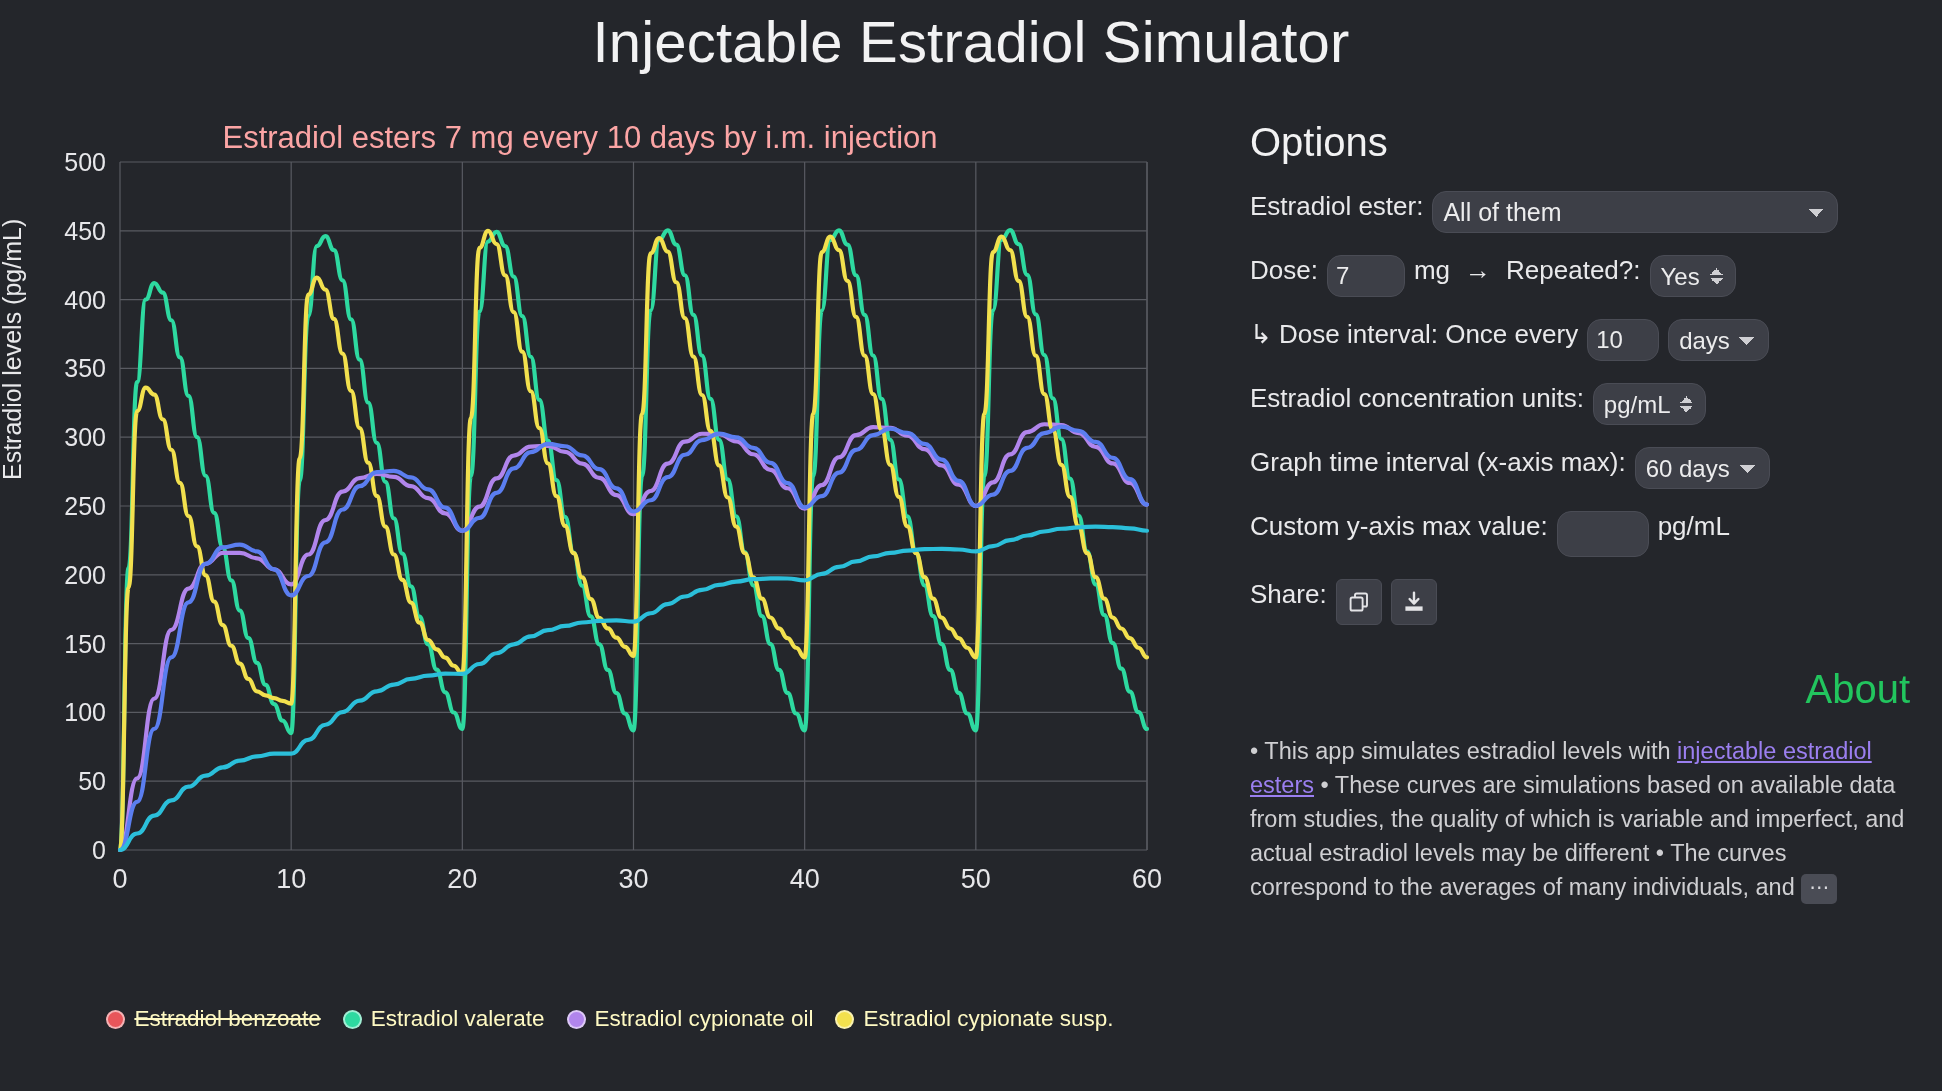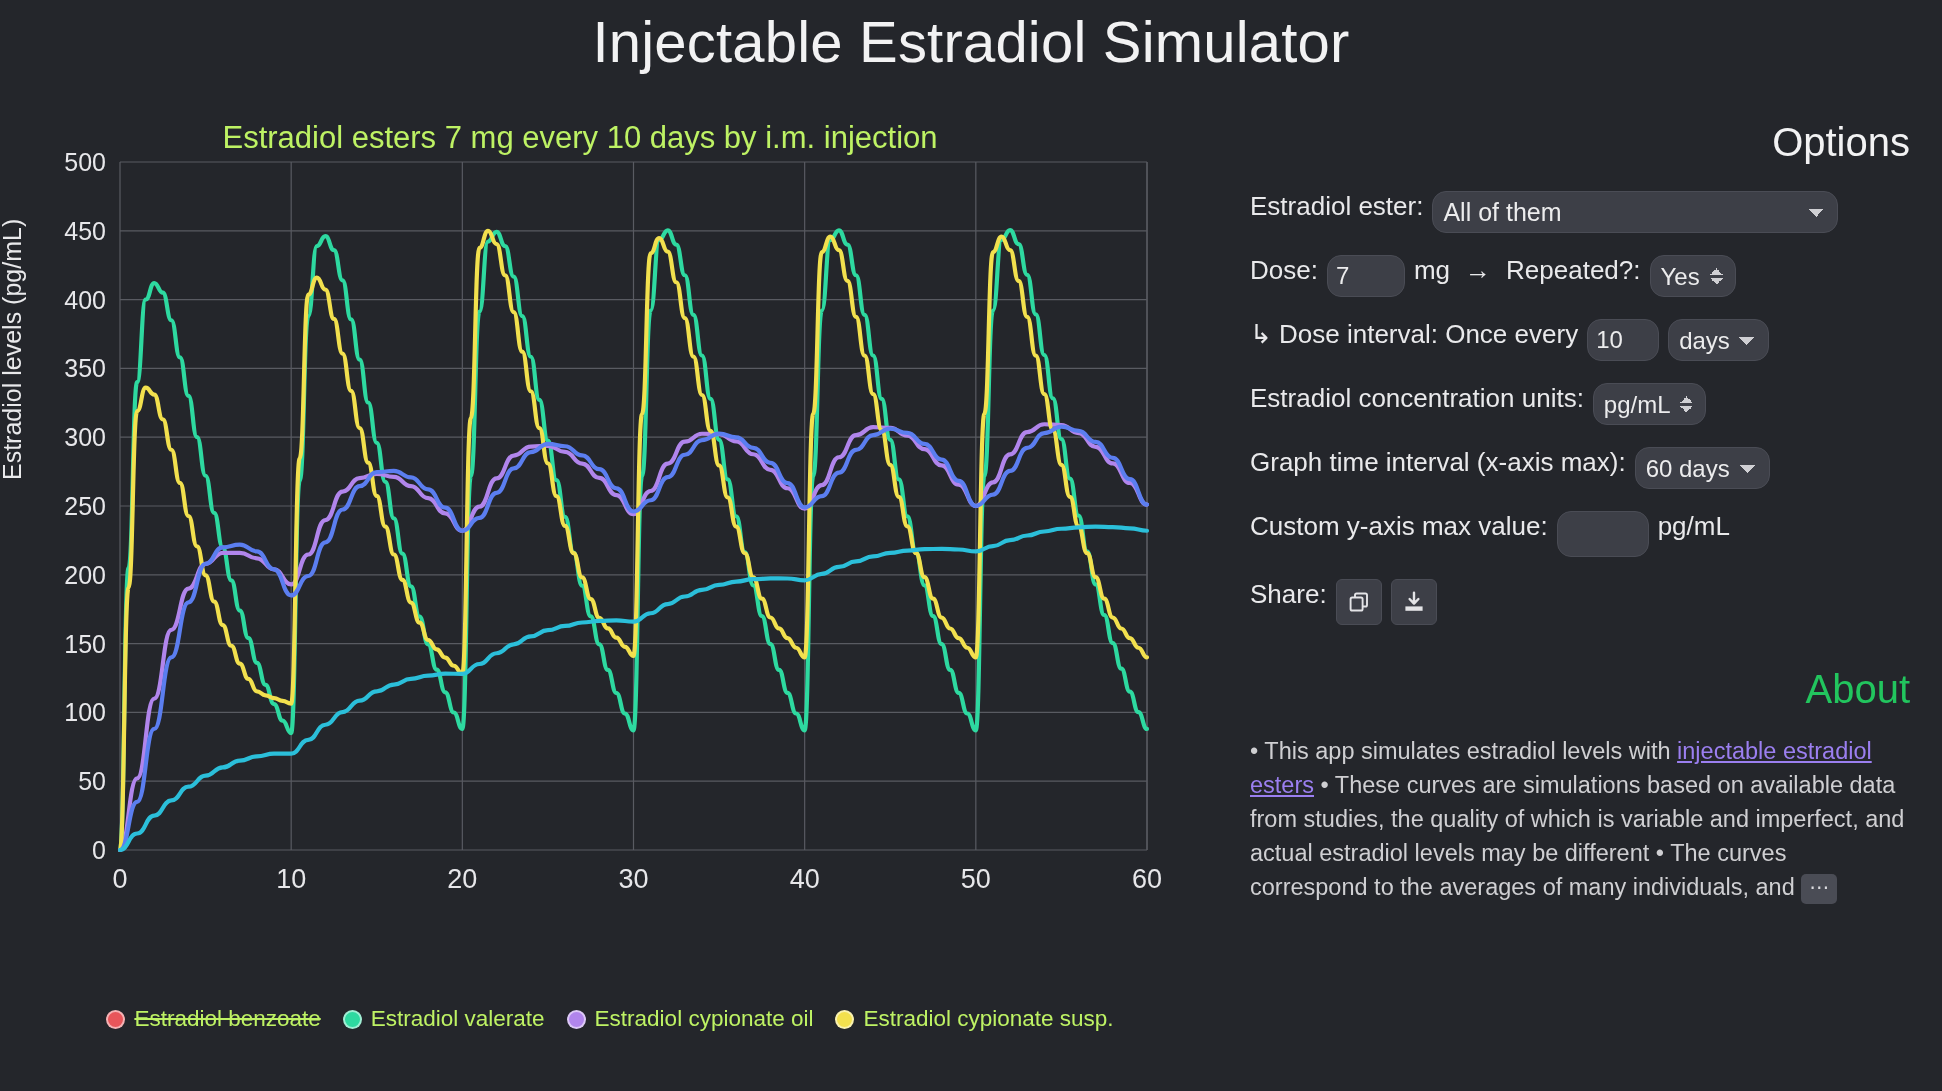--- a/index.html
+++ b/index.html
@@ -26,21 +26,21 @@
   
   .chart-panel {
     position: absolute;
     left: 0; top: 120px;
     width: 1210px; height: 960px;
   }
   .chart-title {
     position: absolute;
     left: 0; top: 0; width: 1160px;
     text-align: center;
-    color: #bef264;
+    color: #fca5a5;
     font-size: 31px;
     font-weight: 400;
   }
   .plot-wrap { position: absolute; left: 0; top: 30px; }
   .ylabel {
     position: absolute;
     left: -2px; top: 330px;
     transform: rotate(-90deg);
     transform-origin: left top;
     color: #e9e9eb;
@@ -76,34 +76,34 @@
     cursor: pointer;
     user-select: none;
   }
   .legend-dot {
     width: 19px; height: 19px;
     border-radius: 50%;
     border: 2px solid rgba(255,255,255,.55);
     flex: none;
   }
   .legend-label {
-    color: #bef264;
+    color: #fef9c3;
     font-size: 22.5px;
     white-space: nowrap;
   }
   .legend-item.off .legend-label { text-decoration: line-through; }
 
   
   .side {
     position: absolute;
     left: 1250px; top: 120px;
     width: 660px;
   }
   .side-h {
-    text-align: right;
+    text-align: left;
     color: #f2f2f3;
     font-size: 40px;
     font-weight: 400;
     margin: 0 0 26px 0;
   }
   .opt-row {
     display: flex;
     flex-wrap: wrap;
     gap: 9px;
     color: #e9e9eb;

